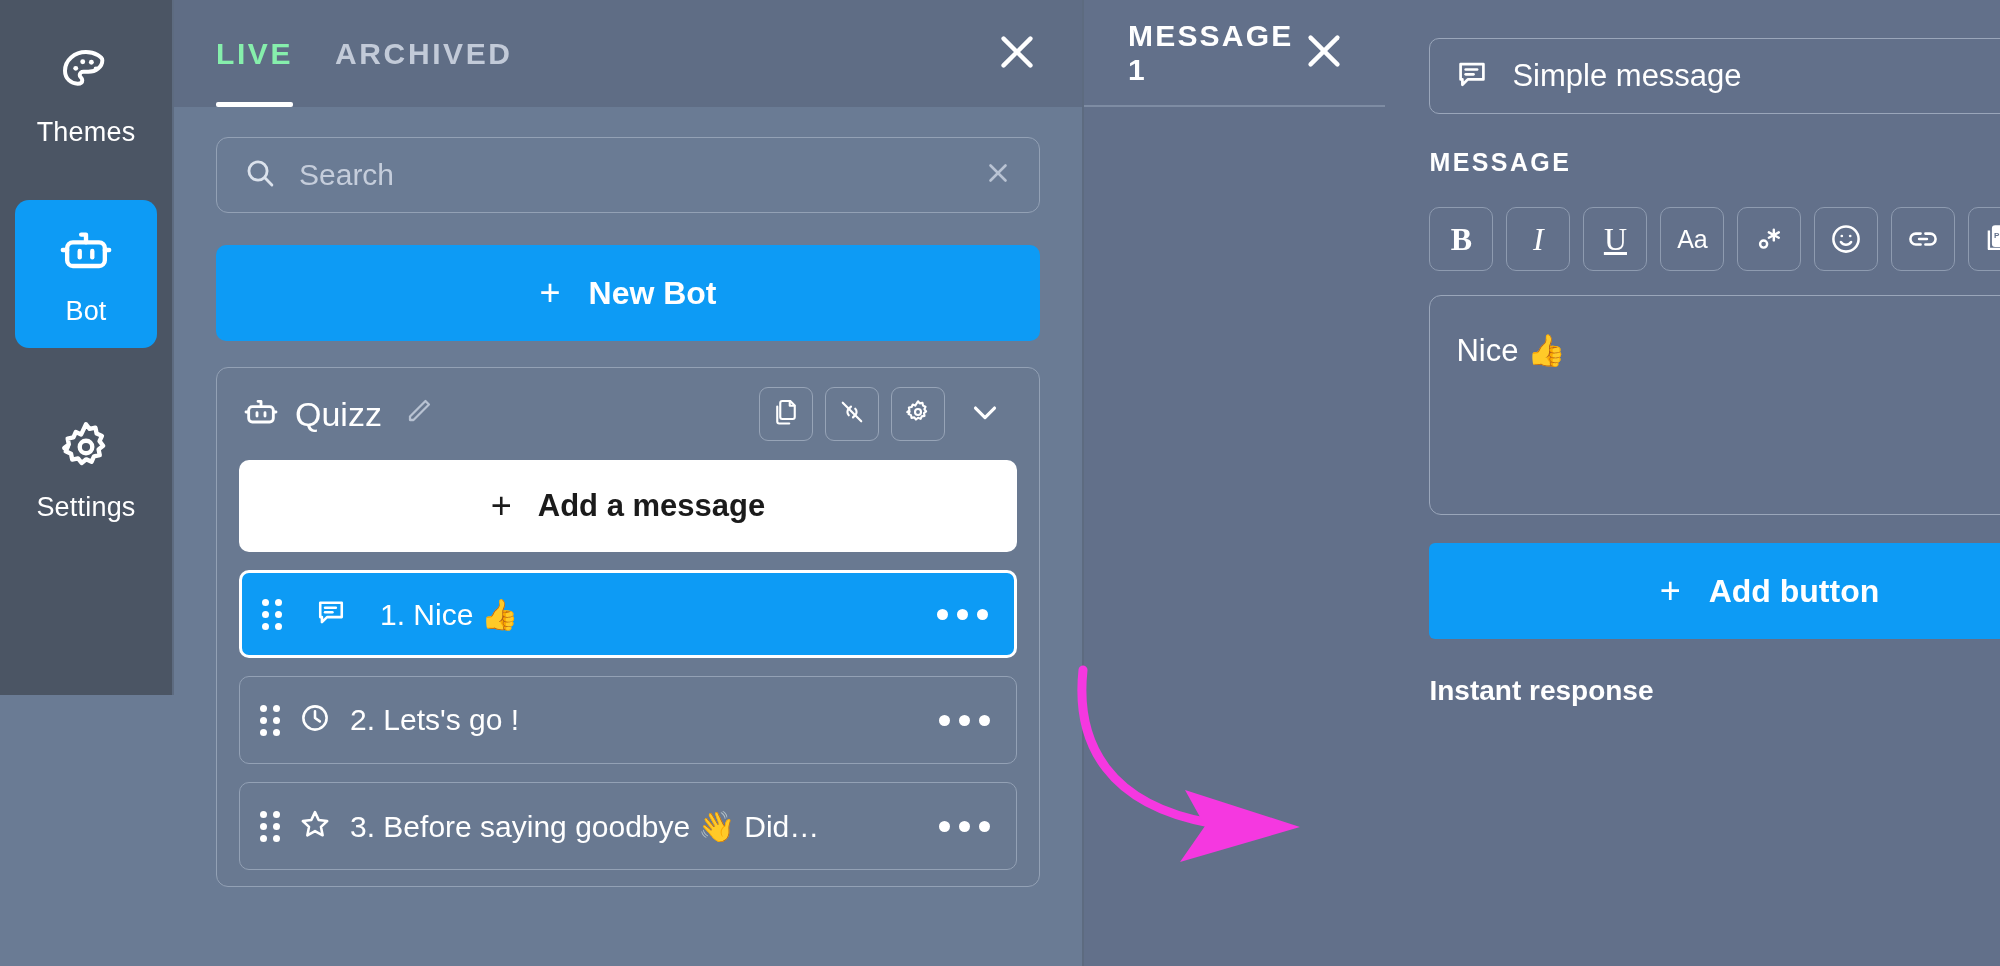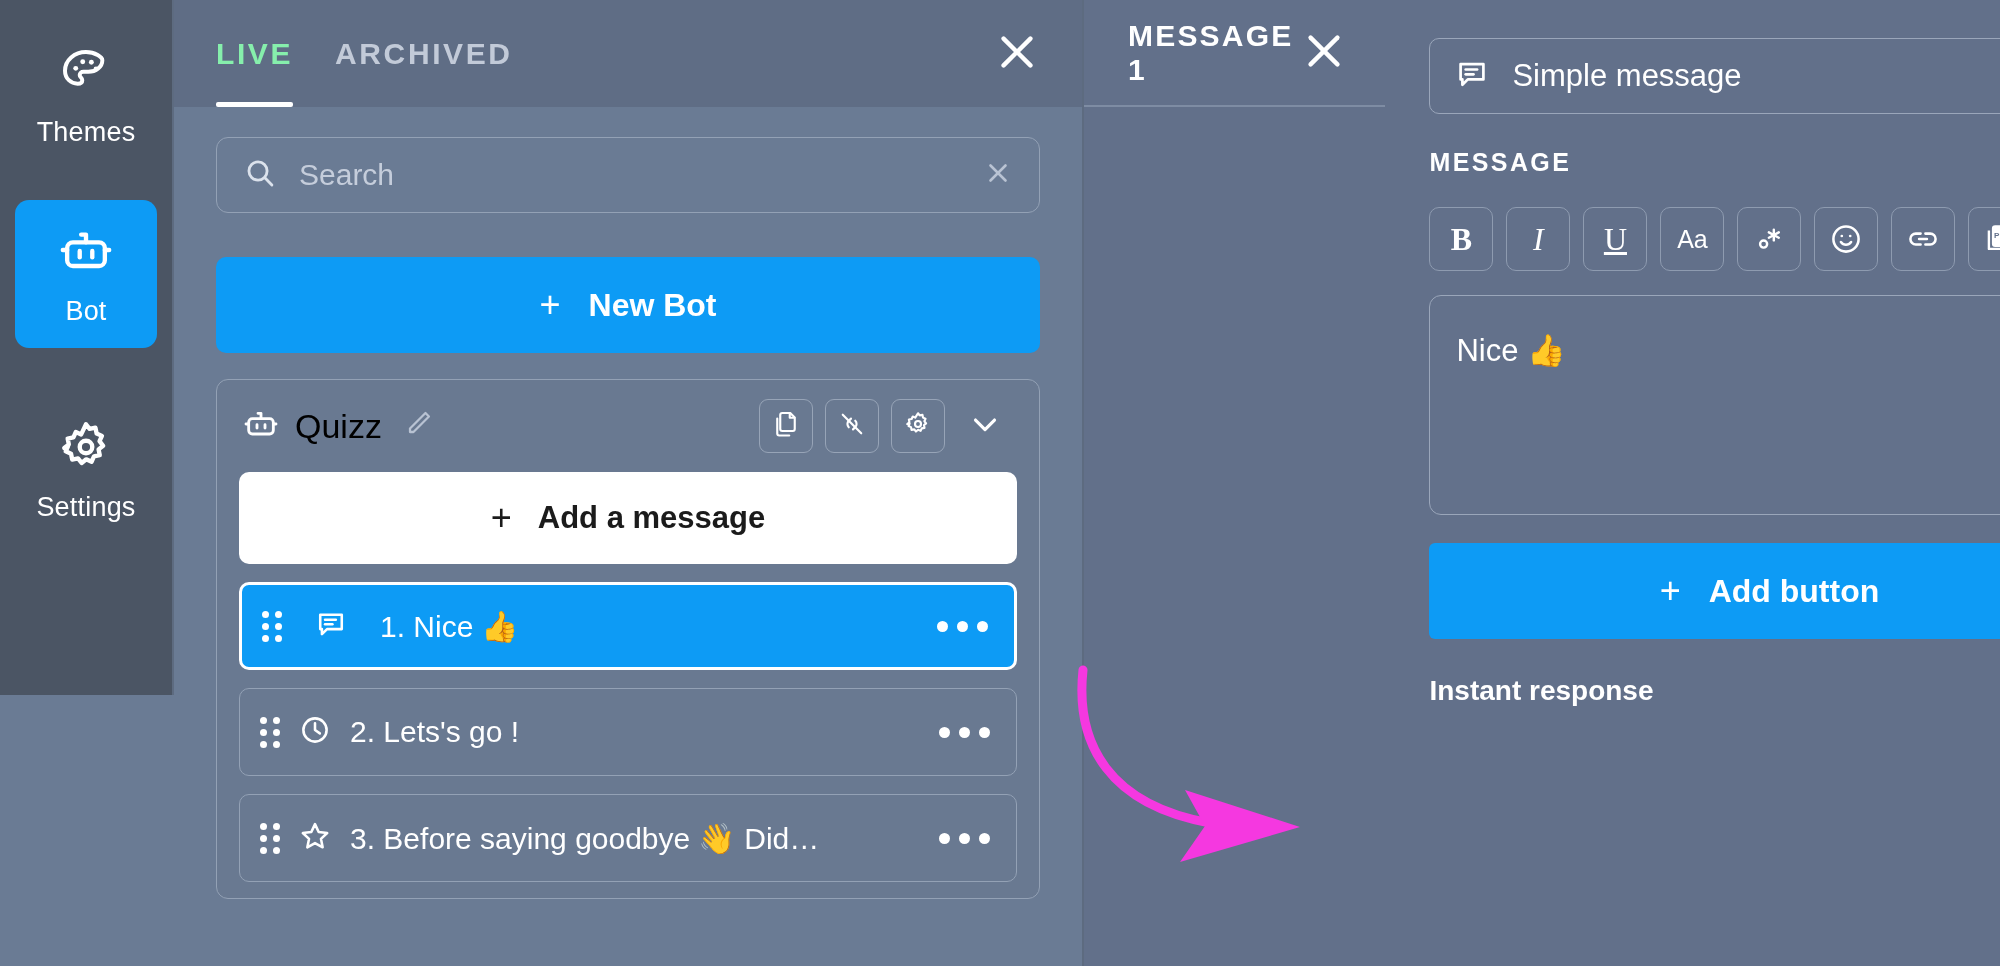--- a/index.html
+++ b/index.html
@@ -61,21 +61,21 @@
   .head-close {
     margin-left: auto; width: 54px; height: 54px;
     display: flex; align-items: center; justify-content: center;
     cursor: pointer;
   }
   .mid-body { flex: 1 1 auto; padding: 30px 42px 0 42px; overflow: hidden; }
 
   .search {
     height: 76px; border: 1.5px solid #93a1b5; border-radius: 12px;
     display: flex; align-items: center; padding: 0 26px 0 26px; gap: 22px;
-    margin-bottom: 44px;
+    margin-bottom: 32px;
   }
   .search .ph { color: #c5cddb; font-size: 30px; flex: 1 1 auto; }
   .search .clr { color: #b9c3d3; font-size: 32px; cursor: pointer; line-height: 1; }
 
   .newbot {
     height: 96px; background: #0d9bf5; border-radius: 10px;
     display: flex; align-items: center; justify-content: center; gap: 28px;
     color: #fff; font-size: 32px; font-weight: 700; cursor: pointer;
     margin-bottom: 26px;
   }
@@ -83,21 +83,21 @@
 
   .botcard {
     border: 1.5px solid #93a1b5; border-radius: 12px;
     background: #69789090;
     padding: 0 0 16px 0;
   }
   .botcard-head {
     height: 92px; display: flex; align-items: center;
     padding: 0 26px 0 24px; gap: 14px;
   }
-  .botname { color: #000000; font-size: 34px; font-weight: 400; }
+  .botname { color: #ffffff; font-size: 34px; font-weight: 400; }
   .pencil { margin-left: 6px; cursor: pointer; display:flex; }
   .bot-actions { margin-left: auto; display: flex; align-items: center; gap: 12px; }
   .sqbtn {
     width: 54px; height: 54px; border: 1.5px solid #97a4b7; border-radius: 9px;
     display: flex; align-items: center; justify-content: center; cursor: pointer;
   }
   .chev { width: 56px; height: 54px; display:flex; align-items:center; justify-content:center; cursor: pointer; }
 
   .botcard-body { padding: 0 22px; display: flex; flex-direction: column; gap: 18px; }
   .addmsg {

